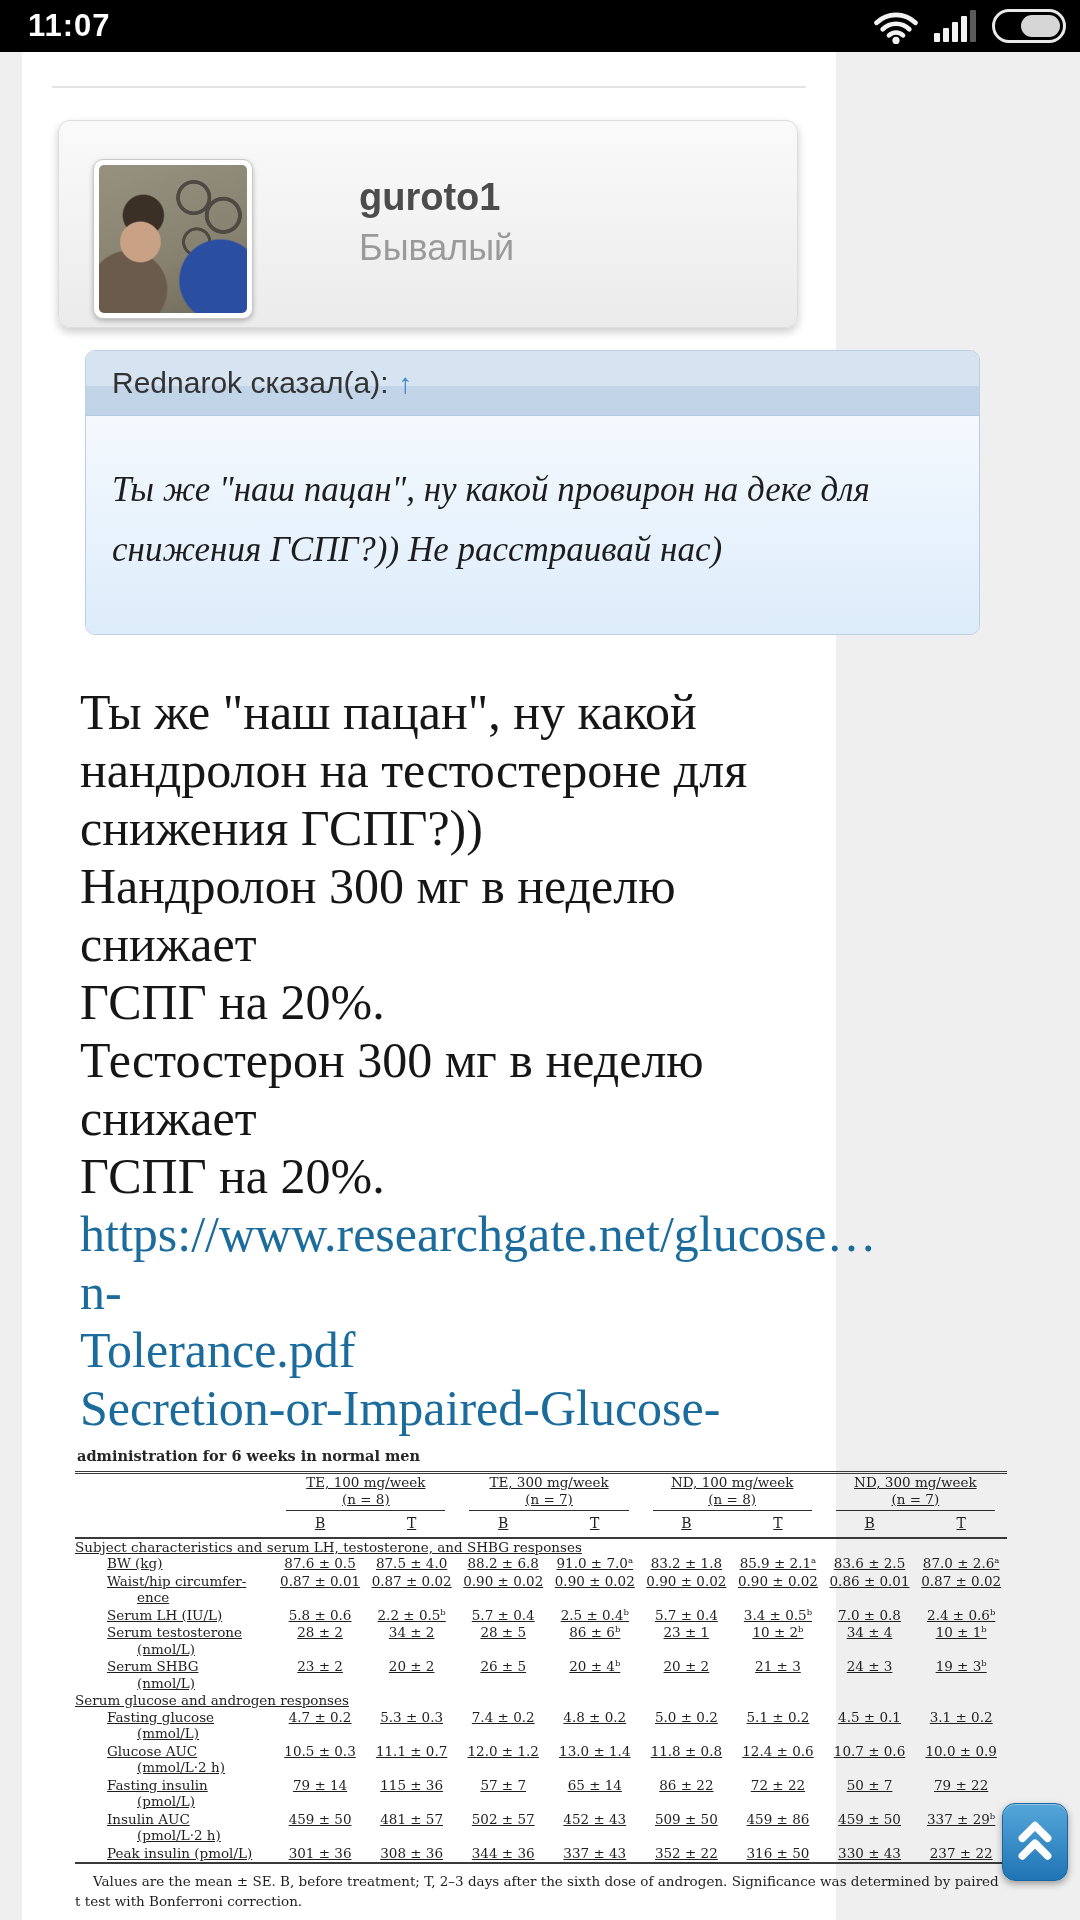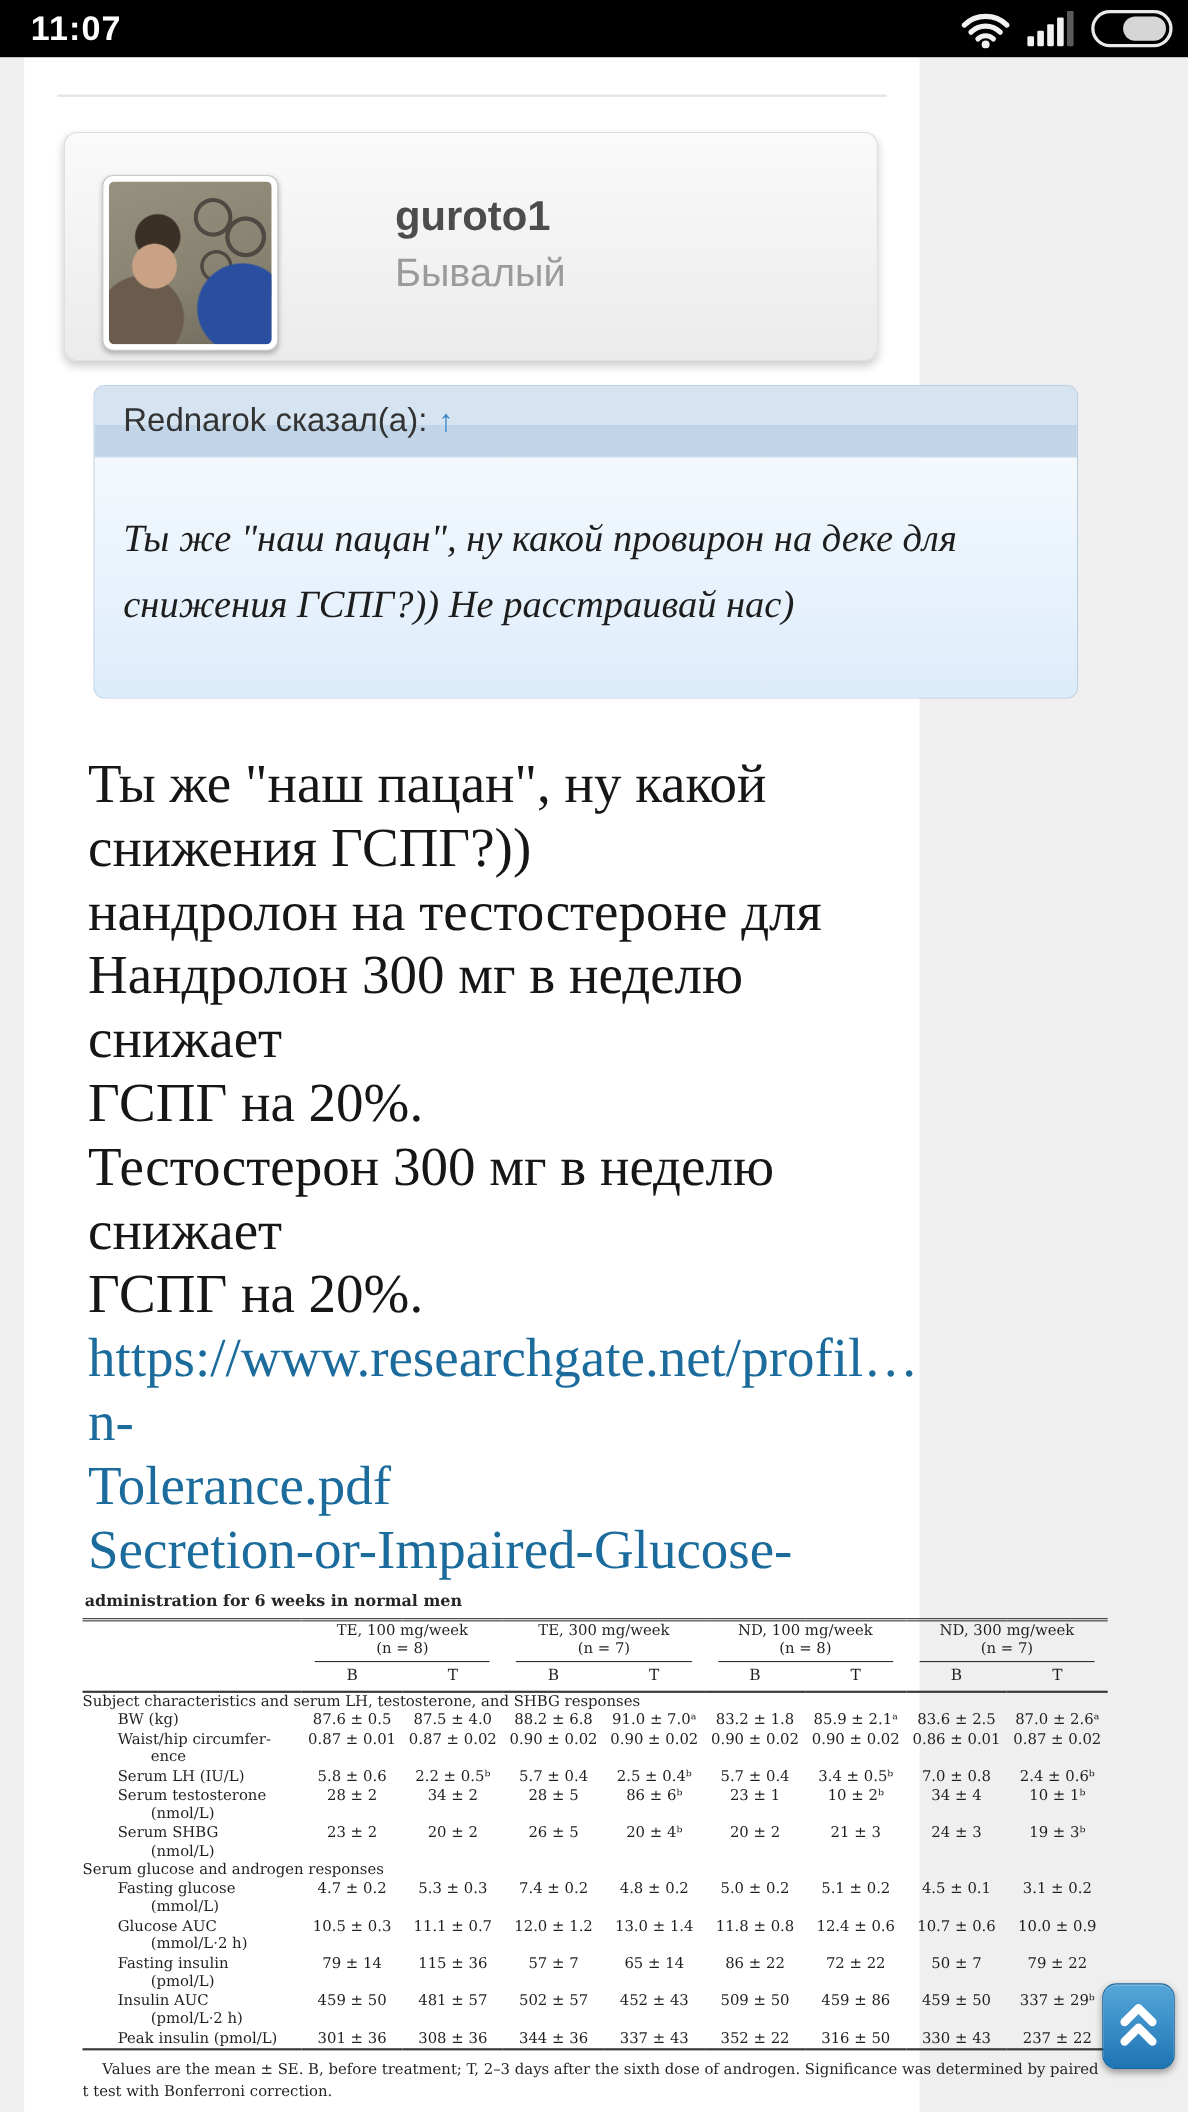--- a/index.html
+++ b/index.html
@@ -75,21 +75,21 @@
   .msg-line{
     font-family:"Liberation Serif",serif;font-size:50px;line-height:58px;color:#161616;
   }
   .msg-link{display:block;text-decoration:none;cursor:pointer;}
   .msg-link .msg-line{color:#1b6c9c;}
   
   .scan{margin:10px 18px 0 53px;font-family:"DejaVu Serif",serif;color:#1f1f1f;}
   .scan-caption{font-size:14.5px;font-weight:bold;color:#262626;margin:0 0 7px 2px;}
   table.results{
     width:932px;border-collapse:collapse;table-layout:fixed;
-    border-top:3px double #3a3a3a;border-bottom:2px solid #3a3a3a;
+    border-top:3px double #3a3a3a;border-bottom:2px solid #3a3a3a;text-decoration:underline;
   }
   table.results th,table.results td{
     font-weight:normal;font-size:13.5px;line-height:16.5px;padding:0;vertical-align:top;
   }
   th.grp{padding-top:7px;}
   .grpwrap{display:block;margin:0 12px;padding-bottom:3px;border-bottom:1.5px solid #2e2e2e;text-align:center;}
   tr.bt-row th{padding:4px 0 5px 0;text-align:center;border-bottom:2px solid #3a3a3a;font-size:14px;}
   td.sec{padding:3px 0 1px 4px;}
   td.lbl .l1{padding-left:32px;}
   td.lbl .l2{padding-left:62px;}
@@ -160,28 +160,28 @@
     </div>
     <div class="quote-body">
       <div class="quote-line">Ты же "наш пацан", ну какой провирон на деке для</div>
       <div class="quote-line">снижения ГСПГ?)) Не расстраивай нас)</div>
     </div>
   </div>
 
   
   <div class="msg">
     <div class="msg-line">Ты же "наш пацан", ну какой</div>
+    <div class="msg-line">нандролон на тестостероне для</div>
     <div class="msg-line">снижения ГСПГ?))</div>
-    <div class="msg-line">нандролон на тестостероне для</div>
     <div class="msg-line">Нандролон 300 мг в неделю снижает</div>
     <div class="msg-line">ГСПГ на 20%.</div>
     <div class="msg-line">Тестостерон 300 мг в неделю снижает</div>
     <div class="msg-line">ГСПГ на 20%.</div>
     <a class="msg-link">
-      <div class="msg-line">https://www.researchgate.net/profil…n-</div>
+      <div class="msg-line">https://www.researchgate.net/glucose…n-</div>
       <div class="msg-line">Tolerance.pdf</div>
       <div class="msg-line">Secretion-or-Impaired-Glucose-</div>
     </a>
   </div>
 
   
   <div class="scan">
     <div class="scan-caption">administration for 6 weeks in normal men</div>
     <table class="results">
         <colgroup>

